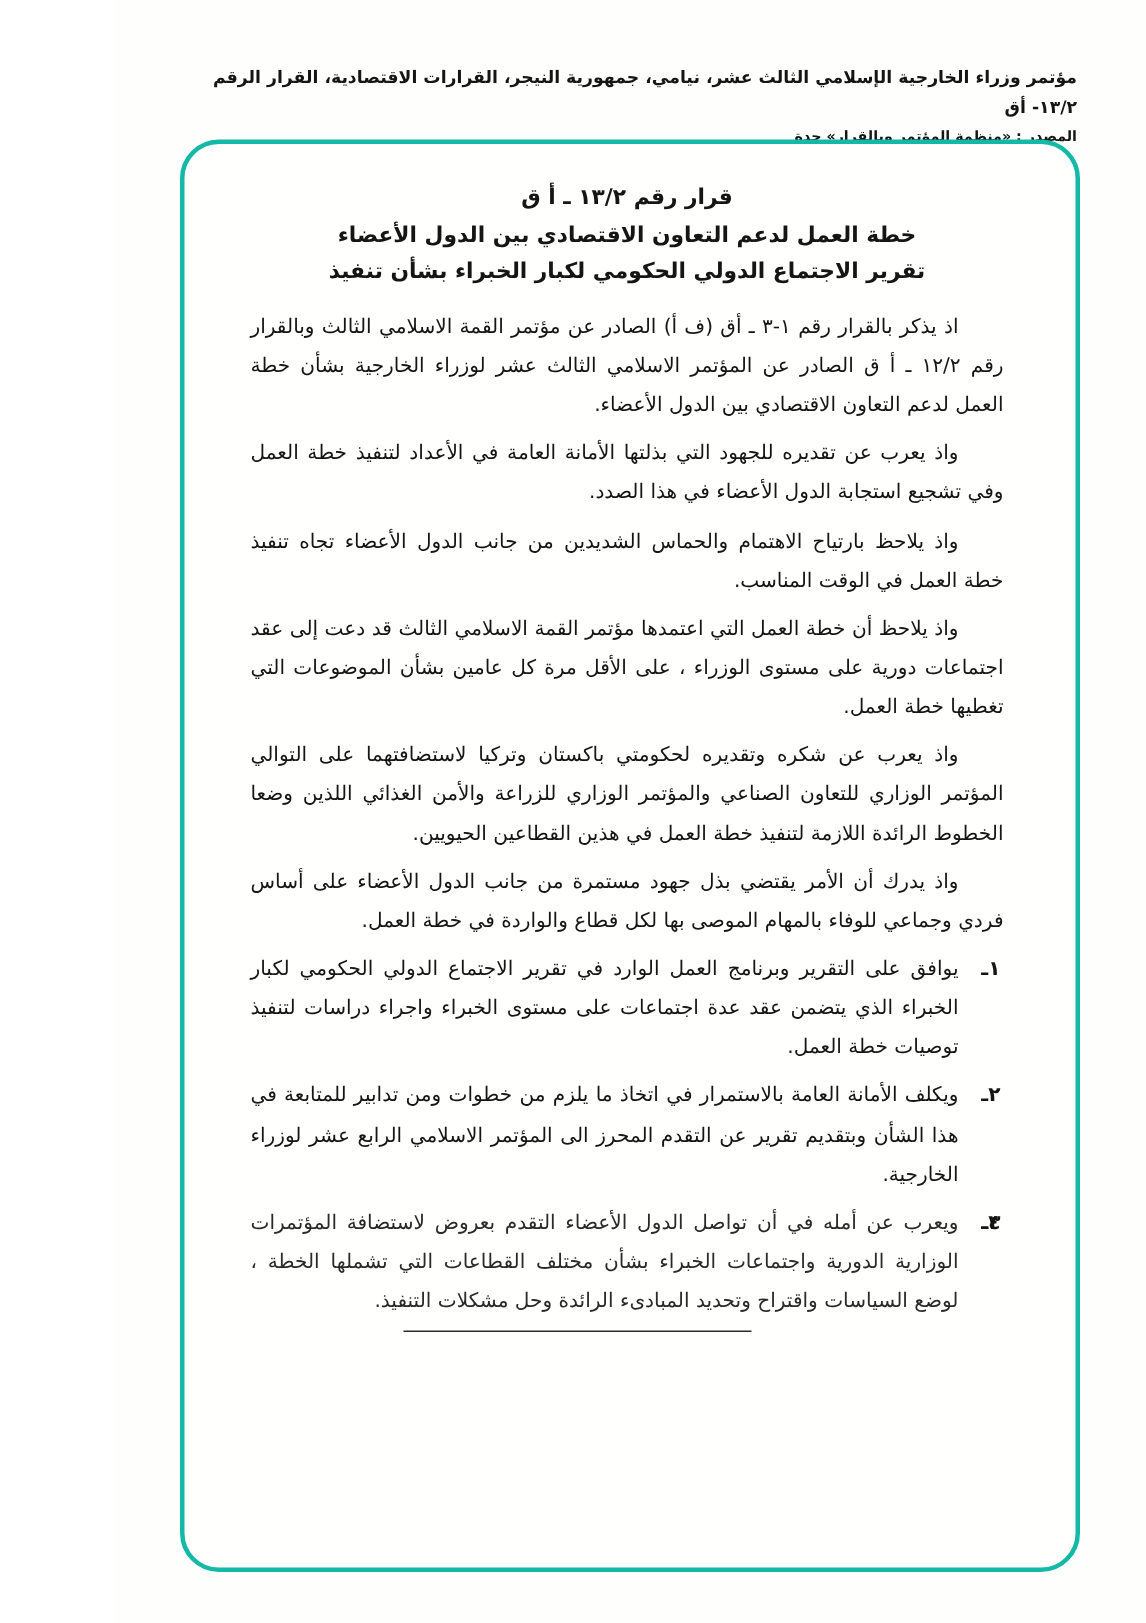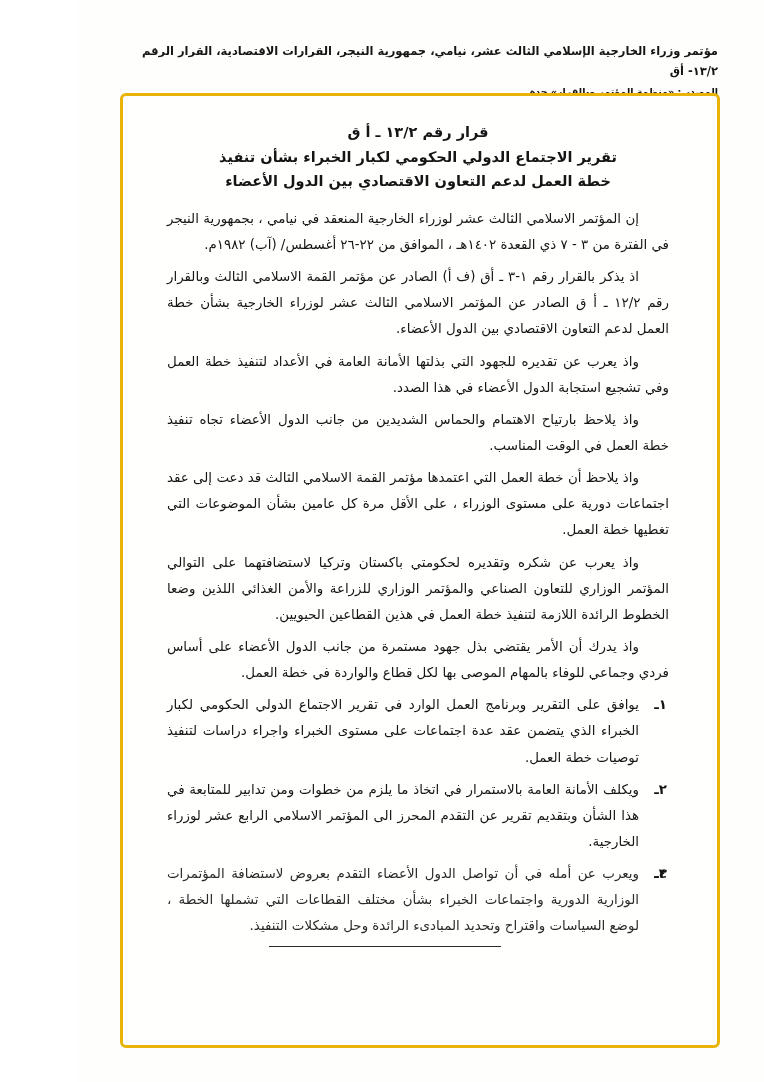--- a/index.html
+++ b/index.html
@@ -28,22 +28,22 @@
     letter-spacing: 0.2px;
   }
   .header .line2 {
     font-size: 9.5px;
     margin-top: 4px;
     line-height: 1.5;
   }
   .doc-frame {
     position: absolute;
     top: 93px; right: 44px; left: 44px; bottom: 34px;
-    border: 3px solid #eab308;
-    border-radius: 6px;
+    border: 3px solid #14b8a6;
+    border-radius: 26px;
     background: #fffffe;
     padding: 24px 48px 14px 44px;
     overflow: hidden;
   }
   .title-block { margin-bottom: 12px; }
   .title-line {
     text-align: center;
     font-weight: bold;
     font-size: 14.5px;
     line-height: 1.7;
@@ -83,25 +83,24 @@
 
   <div class="header">
     <div class="line1">مؤتمر وزراء الخارجية الإسلامي الثالث عشر، نيامي، جمهورية النيجر، القرارات الاقتصادية، القرار الرقم ١٣/٢- أق</div>
     <div class="line2">المصدر : «منظمة المؤتمر وبالقرار» جدة</div>
   </div>
 
   <div class="doc-frame">
 
     <div class="title-block">
       <div class="title-line">قرار رقم ١٣/٢ ـ أ ق</div>
+      <div class="title-line">خطة العمل لدعم التعاون الاقتصادي بين الدول الأعضاء</div>
       <div class="title-line">تقرير الاجتماع الدولي الحكومي لكبار الخبراء بشأن تنفيذ</div>
-      <div class="title-line">خطة العمل لدعم التعاون الاقتصادي بين الدول الأعضاء</div>
     </div>
 
-    <p class="para">إن المؤتمر الاسلامي الثالث عشر لوزراء الخارجية المنعقد في نيامي ، بجمهورية النيجر في الفترة من ٣ - ٧ ذي القعدة ١٤٠٢هـ ، الموافق من ٢٢-٢٦ أغسطس/ (آب) ١٩٨٢م.</p>
     <p class="para">اذ يذكر بالقرار رقم ١-٣ ـ أق (ف أ) الصادر عن مؤتمر القمة الاسلامي الثالث وبالقرار رقم ١٢/٢ ـ أ ق الصادر عن المؤتمر الاسلامي الثالث عشر لوزراء الخارجية بشأن خطة العمل لدعم التعاون الاقتصادي بين الدول الأعضاء.</p>
     <p class="para">واذ يعرب عن تقديره للجهود التي بذلتها الأمانة العامة في الأعداد لتنفيذ خطة العمل وفي تشجيع استجابة الدول الأعضاء في هذا الصدد.</p>
     <p class="para">واذ يلاحظ بارتياح الاهتمام والحماس الشديدين من جانب الدول الأعضاء تجاه تنفيذ خطة العمل في الوقت المناسب.</p>
     <p class="para">واذ يلاحظ أن خطة العمل التي اعتمدها مؤتمر القمة الاسلامي الثالث قد دعت إلى عقد اجتماعات دورية على مستوى الوزراء ، على الأقل مرة كل عامين بشأن الموضوعات التي تغطيها خطة العمل.</p>
     <p class="para">واذ يعرب عن شكره وتقديره لحكومتي باكستان وتركيا لاستضافتهما على التوالي المؤتمر الوزاري للتعاون الصناعي والمؤتمر الوزاري للزراعة والأمن الغذائي اللذين وضعا الخطوط الرائدة اللازمة لتنفيذ خطة العمل في هذين القطاعين الحيويين.</p>
     <p class="para">واذ يدرك أن الأمر يقتضي بذل جهود مستمرة من جانب الدول الأعضاء على أساس فردي وجماعي للوفاء بالمهام الموصى بها لكل قطاع والواردة في خطة العمل.</p>
 
     <div class="item">
       <span class="num">١ـ</span>
       <span class="text">يوافق على التقرير وبرنامج العمل الوارد في تقرير الاجتماع الدولي الحكومي لكبار الخبراء الذي يتضمن عقد عدة اجتماعات على مستوى الخبراء واجراء دراسات لتنفيذ توصيات خطة العمل.</span>

